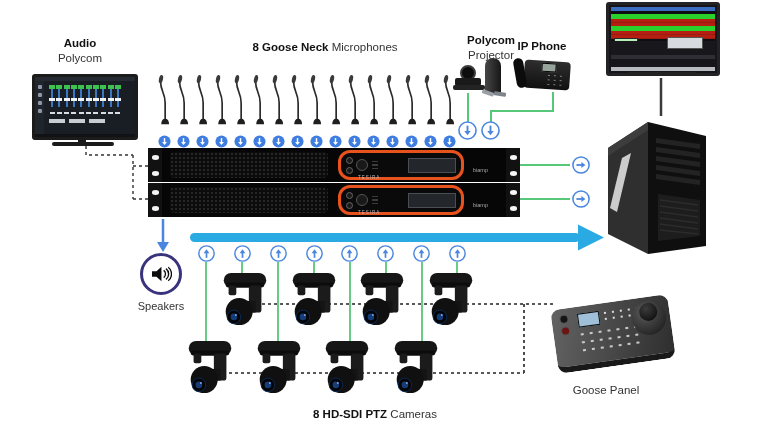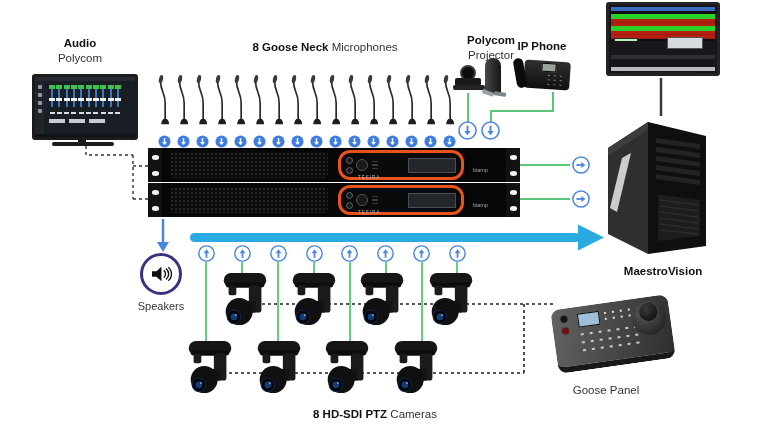--- a/index.html
+++ b/index.html
@@ -174,21 +174,20 @@
 <div class="lbl" style="left:506px;top:39px;width:72px;">
   <b>IP Phone</b>
 </div>
 <div class="lbl" style="left:122px;top:299px;width:78px;font-size:11px;">
   <span>Speakers</span>
 </div>
 <div class="lbl" style="left:255px;top:407px;width:240px;">
   <b>8 HD-SDI PTZ</b><span> Cameras</span>
 </div>
 <div class="lbl" style="left:598px;top:264px;width:130px;">
-  <div><b>MaestroVision</b></div>
 </div>
 <div class="lbl" style="left:560px;top:383px;width:92px;">
   <div><span>Goose Panel</span></div>
 </div>
 
 <div class="dev" style="left:32px;top:74px;">
   <div class="amon">
     <div class="amon-screen">
       <div class="amon-title"></div>
       <div class="amon-side">

